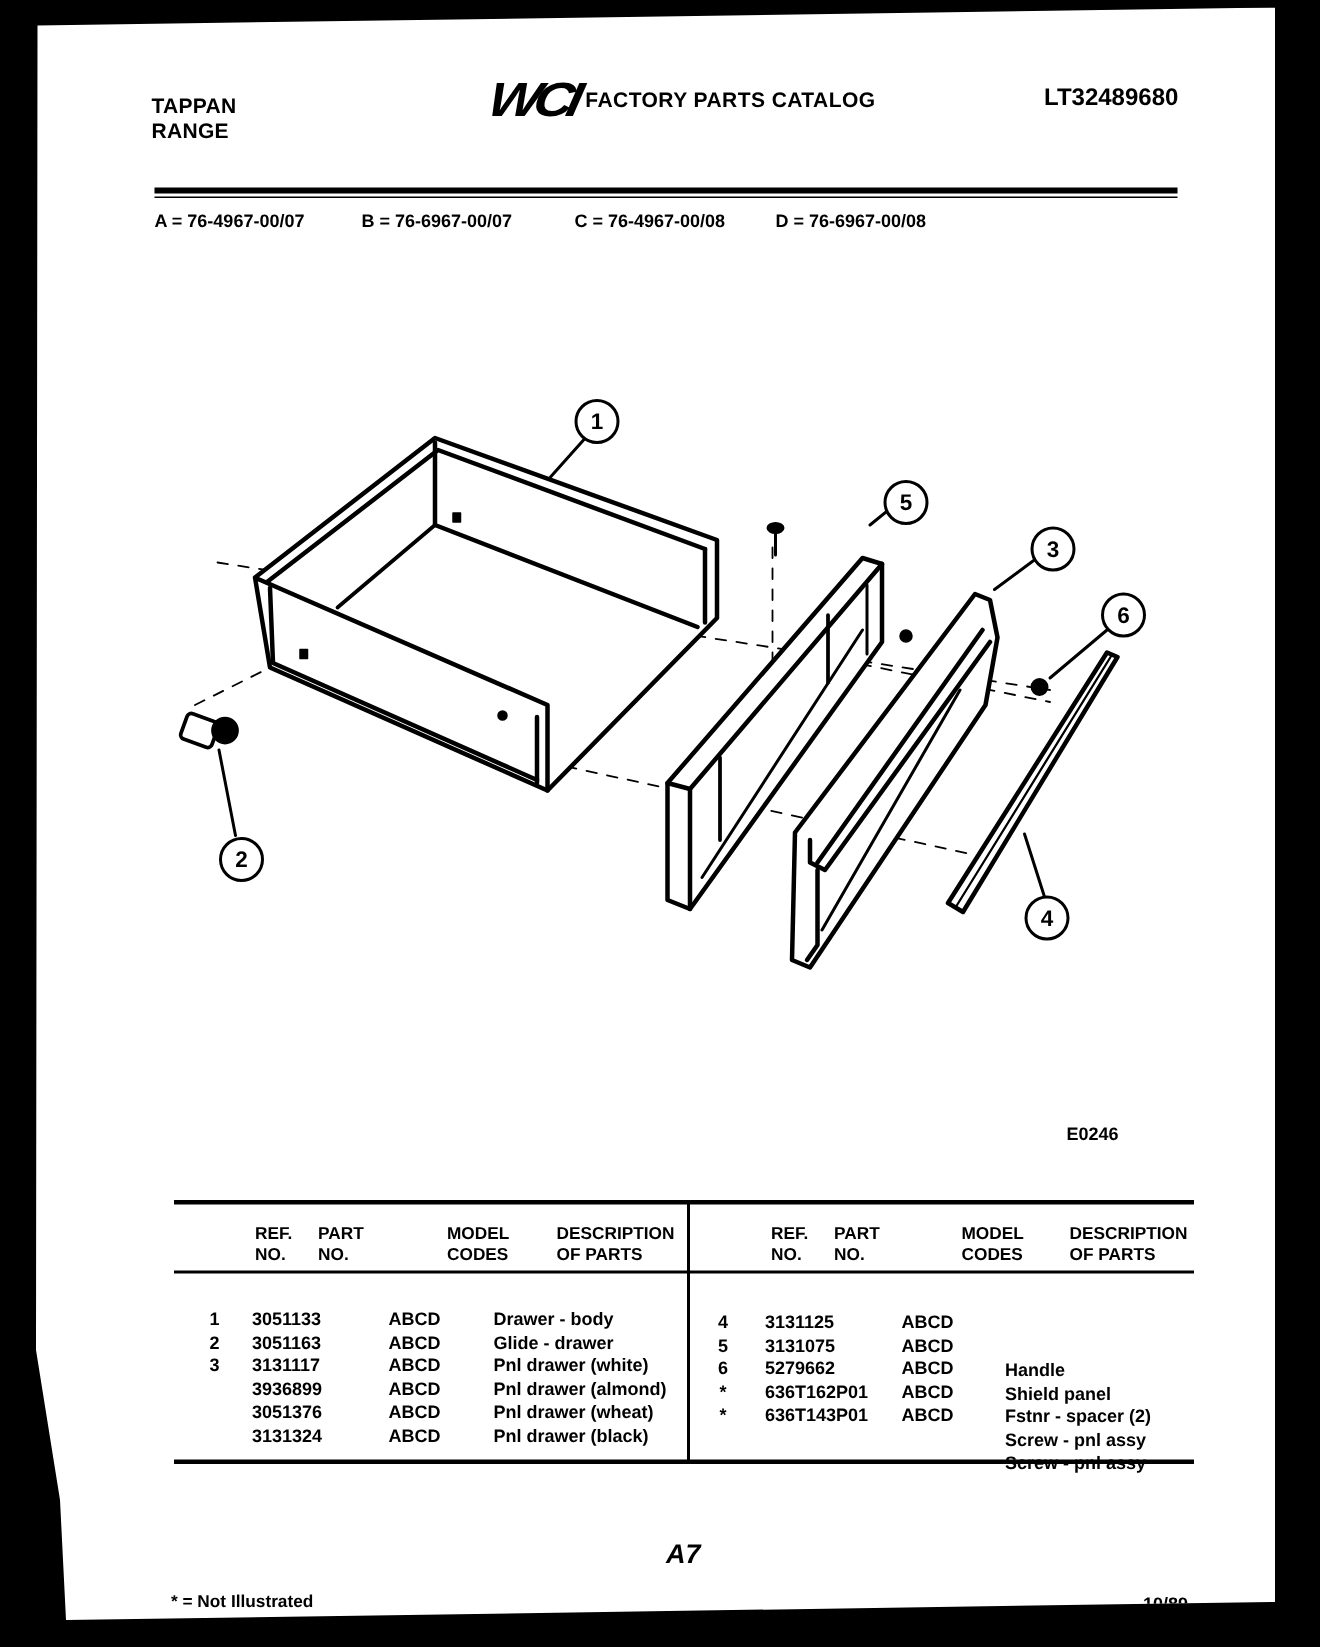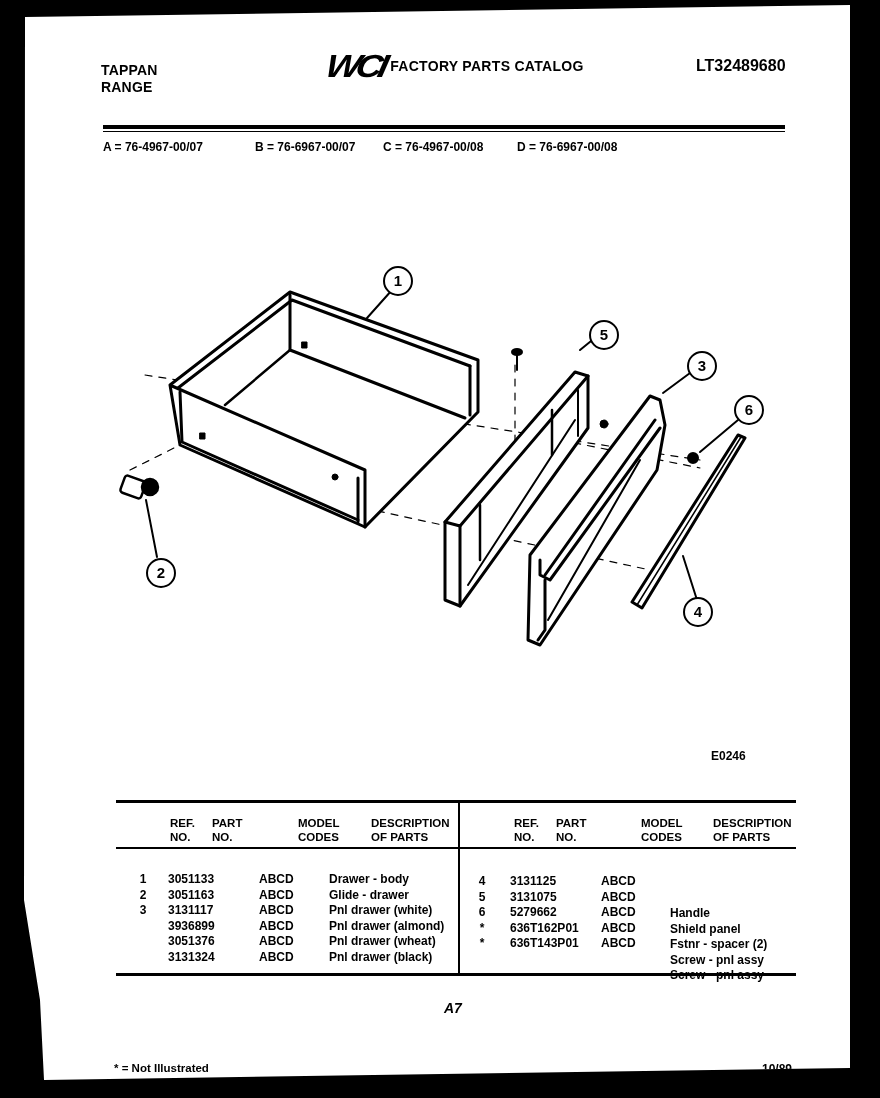--- a/index.html
+++ b/index.html
@@ -21,21 +21,21 @@
   .rule-top { position: absolute; left: 103px; top: 125px; width: 682px; height: 4px; background: #000; }
   .rule-top2 { position: absolute; left: 103px; top: 131px; width: 682px; height: 1px; background: #000; }
   .models { position: absolute; left: 103px; top: 140px; width: 700px; font-size: 12px; font-weight: 700; }
   .models span { position: absolute; white-space: nowrap; }
   .diagram { position: absolute; left: 0; top: 0; }
   .figno { position: absolute; left: 711px; top: 749px; font-size: 12px; font-weight: 700; }
   .tbl-line { position: absolute; background: #000; }
   .th { position: absolute; font-size: 11.5px; font-weight: 700; line-height: 14px; margin-left: 44px; }
   .cell { position: absolute; font-size: 12px; font-weight: 700; white-space: nowrap; line-height: 15.6px; }
   .footer-note { position: absolute; left: 114px; top: 1018px; font-size: 11.5px; font-weight: 700; margin-top: 44px; }
-  .pageno { position: absolute; left: 444px; top: 1000px; font-size: 14px; font-weight: 700; font-style: italic; }
+  .pageno { position: absolute; left: 444px; top: 1026px; font-size: 18px; font-weight: 700; font-style: italic; }
   .date { position: absolute; left: 762px; top: 1015px; font-size: 12px; font-weight: 700; margin-top: 47px; }
 </style>
 </head>
 <body>
 
 <div class="page">
 
   <div class="hdr-left">
     <div>TAPPAN</div>
     <div>RANGE</div>
@@ -44,21 +44,21 @@
     <span class="logo-mark">WCI</span>
     <span class="logo-text">FACTORY PARTS CATALOG</span>
   </div>
   <div class="catalog-no">LT32489680</div>
 
   <div class="rule-top"></div>
   <div class="rule-top2"></div>
 
   <div class="models">
     <span style="left:0">A = 76-4967-00/07</span>
-    <span style="left:152px">B = 76-6967-00/07</span>
+    <span style="left:138px">B = 76-6967-00/07</span>
     <span style="left:280px">C = 76-4967-00/08</span>
     <span style="left:414px">D = 76-6967-00/08</span>
   </div>
 
   <svg class="diagram" width="880" height="1098" fill="none" stroke="#000" stroke-linejoin="round" stroke-linecap="round">
 
     <g stroke-width="1.2" stroke-dasharray="7 7">
       <line x1="145" y1="375" x2="700" y2="460"></line>
       <line x1="130" y1="470" x2="190" y2="440"></line>
       <line x1="350" y1="505" x2="650" y2="570"></line>

